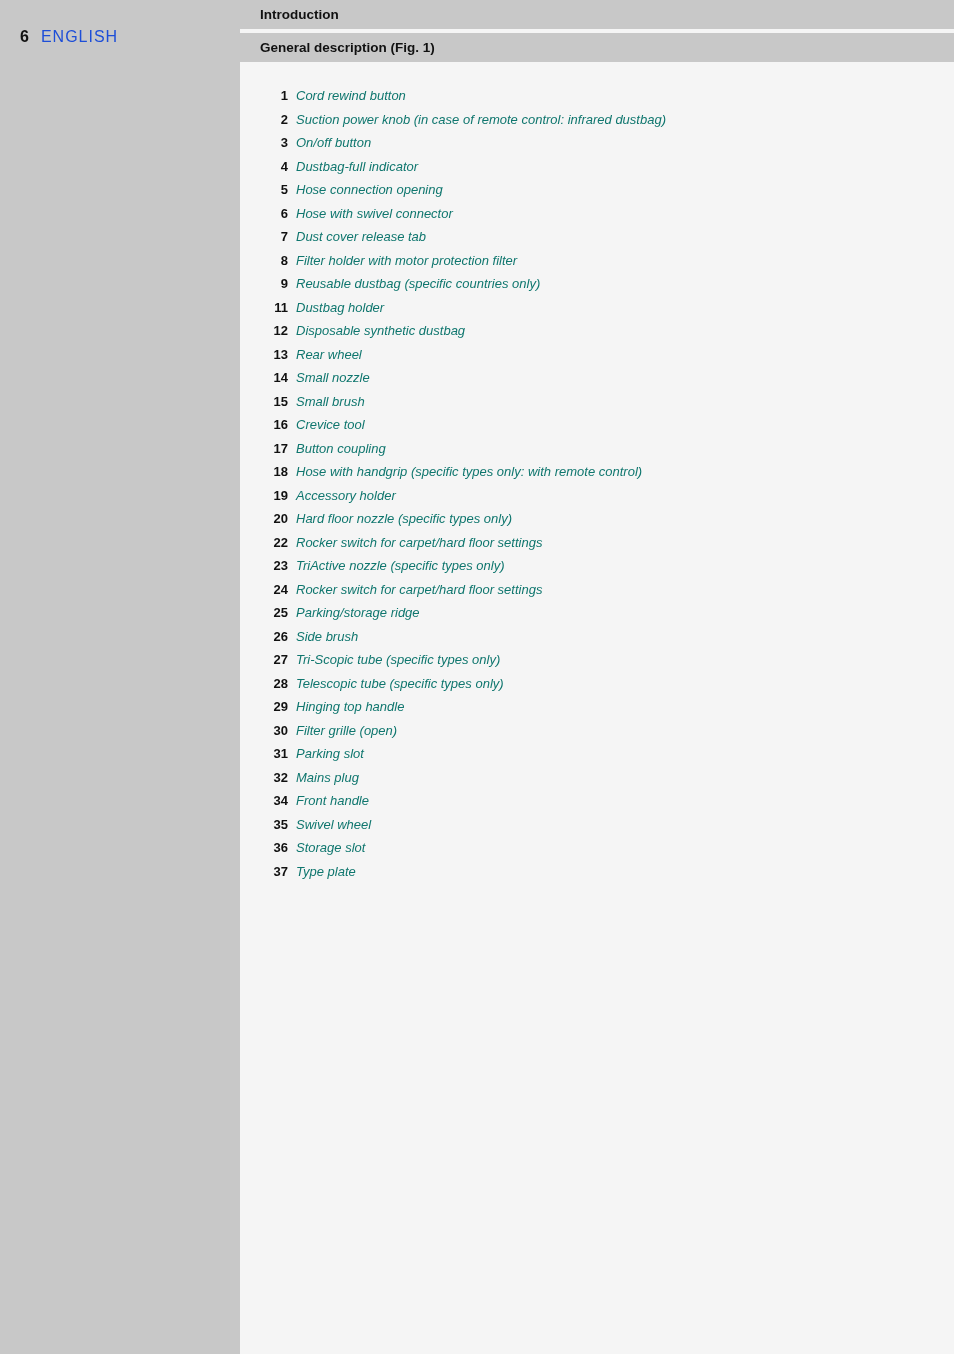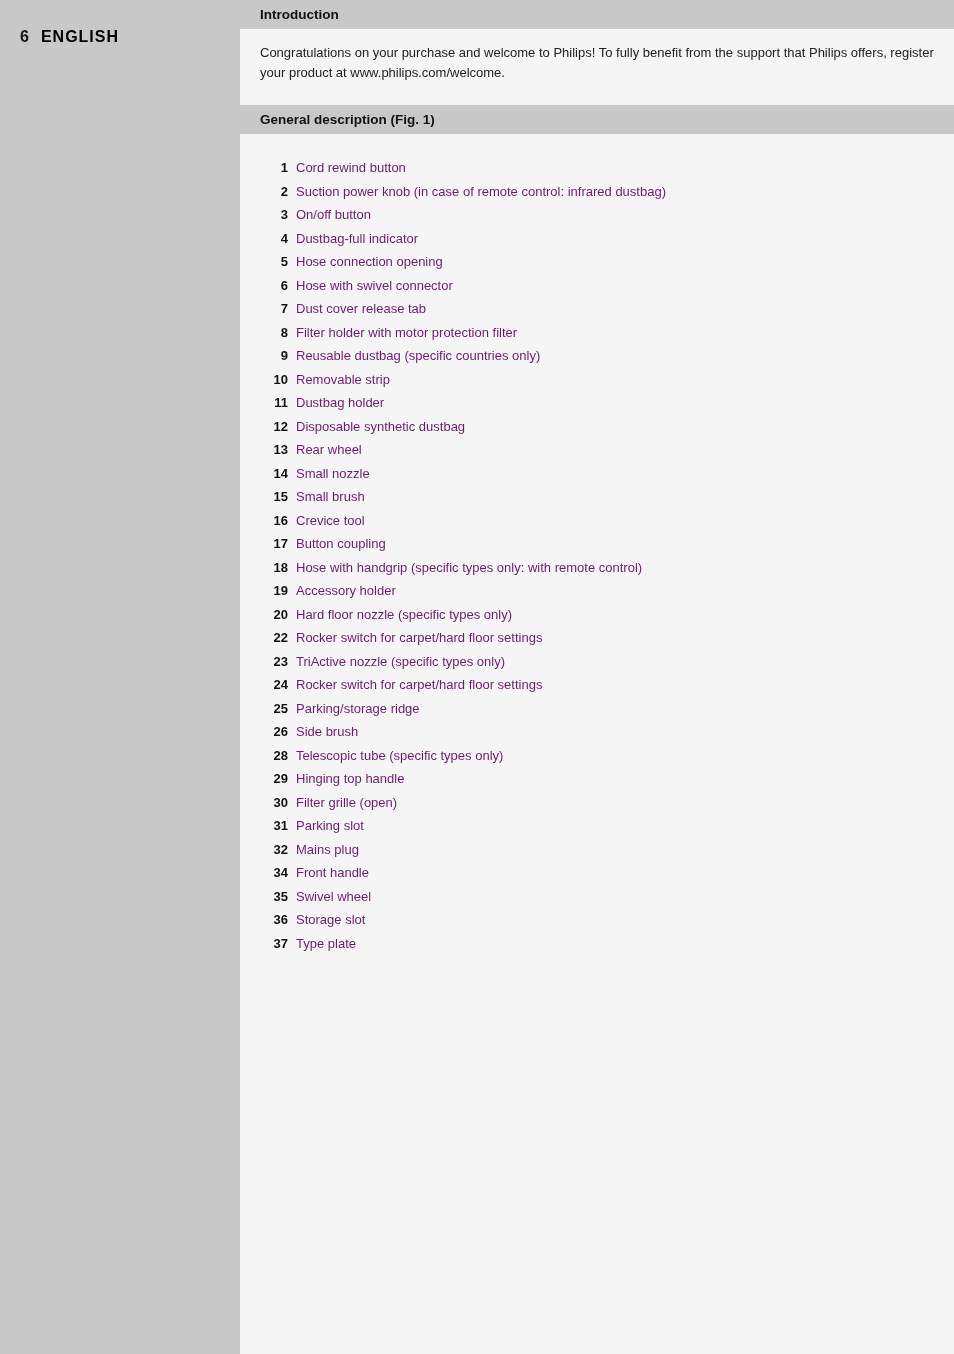--- a/index.html
+++ b/index.html
@@ -40,22 +40,22 @@
     }
 
     .page-number {
       font-size: 16px;
       font-weight: bold;
       color: #111;
     }
 
     .page-title-sidebar {
       font-size: 16px;
-      font-weight: bold;
-      color: #000000;
+      font-weight: normal;
+      color: #1d4ed8;
       letter-spacing: 1px;
     }
 
     .main-content {
       flex: 1;
       background-color: #f5f5f5;
       padding: 0;
     }
 
     .section-header {
@@ -94,22 +94,23 @@
     .item-number {
       font-weight: bold;
       font-size: 13px;
       min-width: 28px;
       text-align: right;
       margin-right: 8px;
       color: #111;
     }
 
     .item-text {
-      color: #701a75;
-      font-size: 13px;
+      color: #0f766e;
+      font-size: 13px;
+      font-style: italic;
     }
 
     .section-spacer {
       height: 4px;
     }
   </style>
 </head>
 <body>
 
 <div class="page-container">
@@ -117,23 +118,20 @@
   <div class="left-sidebar">
     <div class="page-number-area">
       <span class="page-number">6</span>
       <span class="page-title-sidebar">ENGLISH</span>
     </div>
   </div>
 
   <div class="main-content">
 
     <div class="section-header">Introduction</div>
-    <div class="section-body">
-      <p class="intro-text">Congratulations on your purchase and welcome to Philips! To fully benefit from the support that Philips offers, register your product at www.philips.com/welcome.</p>
-    </div>
 
     <div class="section-spacer"></div>
 
     <div class="section-header">General description (Fig. 1)</div>
     <div class="section-body">
       <ul class="numbered-list">
       <li>
             <span class="item-number">1</span>
             <span class="item-text">Cord rewind button</span>
           </li>
@@ -163,24 +161,20 @@
           </li>
           <li>
             <span class="item-number">8</span>
             <span class="item-text">Filter holder with motor protection filter</span>
           </li>
           <li>
             <span class="item-number">9</span>
             <span class="item-text">Reusable dustbag (specific countries only)</span>
           </li>
           <li>
-            <span class="item-number">10</span>
-            <span class="item-text">Removable strip</span>
-          </li>
-          <li>
             <span class="item-number">11</span>
             <span class="item-text">Dustbag holder</span>
           </li>
           <li>
             <span class="item-number">12</span>
             <span class="item-text">Disposable synthetic dustbag</span>
           </li>
           <li>
             <span class="item-number">13</span>
             <span class="item-text">Rear wheel</span>
@@ -227,20 +221,24 @@
           </li>
           <li>
             <span class="item-number">25</span>
             <span class="item-text">Parking/storage ridge</span>
           </li>
           <li>
             <span class="item-number">26</span>
             <span class="item-text">Side brush</span>
           </li>
           <li>
+            <span class="item-number">27</span>
+            <span class="item-text">Tri-Scopic tube (specific types only)</span>
+          </li>
+          <li>
             <span class="item-number">28</span>
             <span class="item-text">Telescopic tube (specific types only)</span>
           </li>
           <li>
             <span class="item-number">29</span>
             <span class="item-text">Hinging top handle</span>
           </li>
           <li>
             <span class="item-number">30</span>
             <span class="item-text">Filter grille (open)</span>

